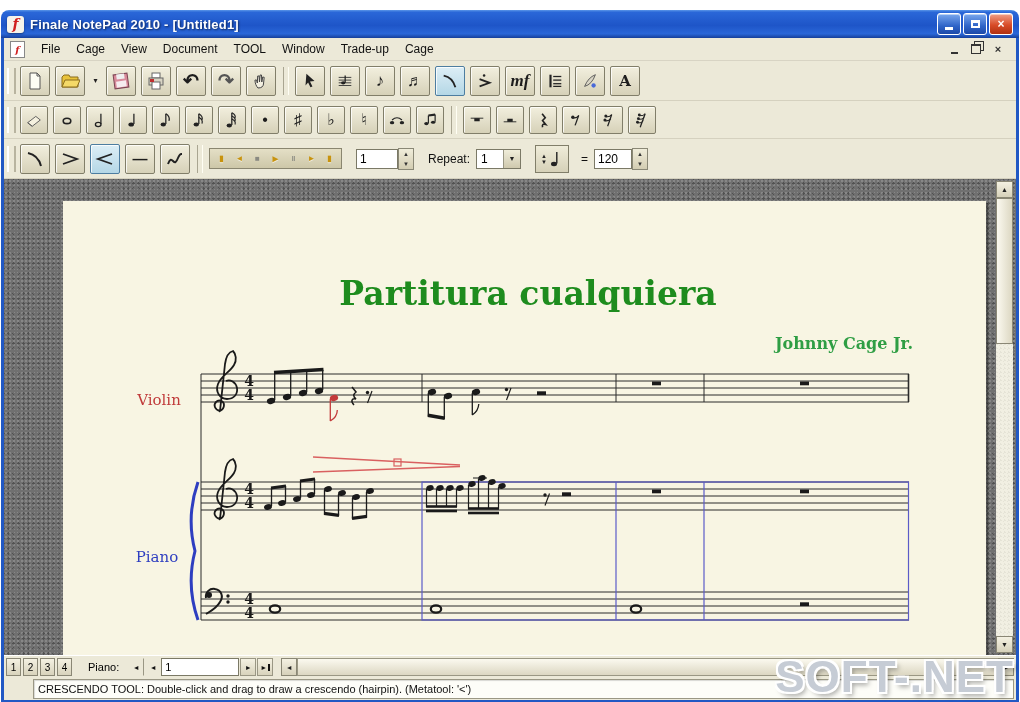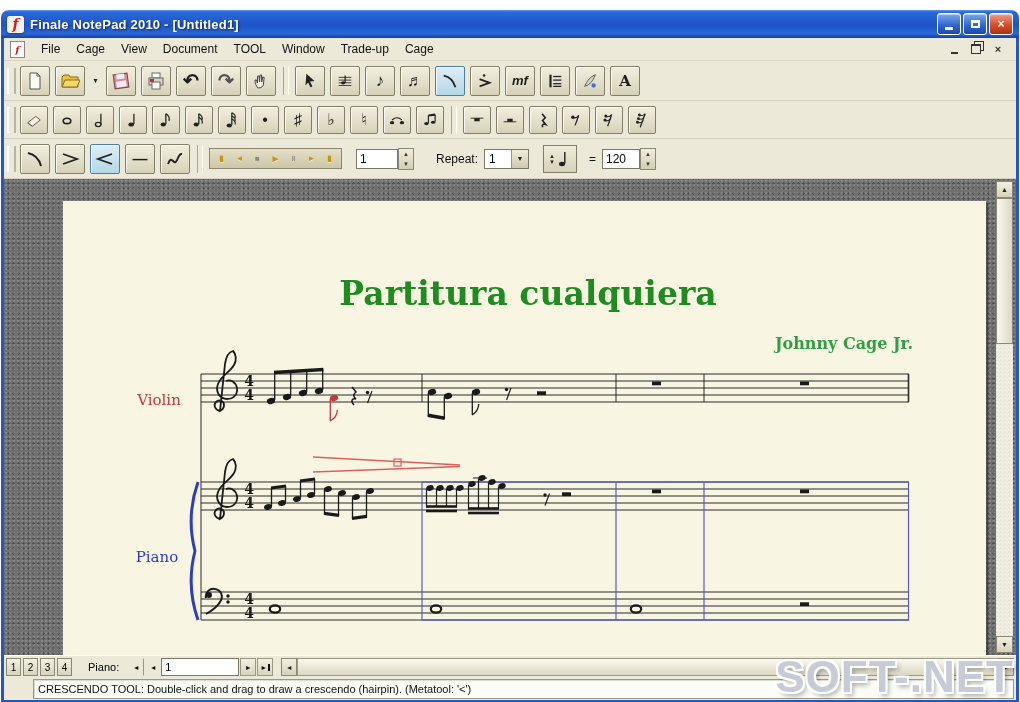--- a/index.html
+++ b/index.html
@@ -38,21 +38,21 @@
   .toolrow.r3{height:40px;box-sizing:border-box;}
   .grip{width:5px;height:26px;margin:0 4px 0 3px;border-left:2px solid #fff;border-right:2px solid #b8b4a0;}
   .btn{width:30px;height:30px;margin-right:5px;display:flex;align-items:center;justify-content:center;
     background:linear-gradient(180deg,#f2efde,#d6d1b8);border:1px solid #817e69;border-radius:2px;
     box-shadow:inset 1px 1px 0 rgba(255,255,255,.8);color:#1d1d1d;font-size:15px;box-sizing:border-box;}
   .btn.small{width:28px;height:28px;}
   .btn.sel{background:linear-gradient(180deg,#ddeef6,#b4d7e6);border-color:#4d7da0;}
   .btn svg{display:block;}
   .caret-btn{width:11px;height:30px;display:flex;align-items:center;justify-content:center;font-size:8px;color:#222;margin-right:5px;}
   .sep{width:4px;height:28px;margin:0 6px 0 2px;border-left:1px solid #a9a591;border-right:1px solid #fffef4;}
-  .serifit{font-family:Liberation Sans, sans-serif;font-style:italic;font-weight:bold;font-size:13px;}
+  .serifit{font-family:Liberation Serif, serif;font-style:italic;font-weight:bold;font-size:17px;}
   .serifb{font-family:"DejaVu Serif",serif;font-weight:bold;font-size:15px;}
   
   .transport{display:flex;align-items:center;gap:1px;background:linear-gradient(180deg,#e4dfc6,#cdc7a8);
     border:1px solid #8a8670;padding:2px 3px;margin-right:14px;}
   .tbtn{width:17px;height:15px;display:flex;align-items:center;justify-content:center;font-size:8px;font-weight:bold;}
   .tbtn.gold{color:#c8930e;text-shadow:0 1px 0 rgba(255,255,255,.6);}
   .tbtn.gray{color:#8a8a82;}
   .spin{display:inline-flex;flex-direction:column;width:14px;height:20px;border:1px solid #8a8876;background:linear-gradient(180deg,#f0edda,#d3cdb2);}
   .spin span{flex:1;display:flex;align-items:center;justify-content:center;font-size:6px;color:#333;}
   .numfield{height:18px;border:1px solid #7b7966;background:#fff;font-size:12px;padding:0 3px;font-family:"Liberation Sans",sans-serif;}
@@ -417,21 +417,21 @@
           </div>
         <div class="tbtn gold">
             <span>▮</span>
           </div>
       </div>
       <input class="numfield" style="width: 34px;" value="1">
       <div class="spin">
           <span>▲</span>
           <span>▼</span>
         </div>
-      <span class="lbl" style="margin-left:22px;">Repeat:</span>
+      <span class="lbl" style="margin-left:14px;">Repeat:</span>
       <div class="dropdown">
         <span class="val">1</span>
         <span class="dbtn">▼</span>
       </div>
       <div class="tempobtn" style="margin-left:14px;">
         <span class="updown">▲<br>▼</span>
         <svg width="14" height="18" viewBox="0 0 14 18">
             <ellipse cx="5" cy="14" rx="3" ry="2.2" fill="#222"></ellipse>
             <line x1="7.8" y1="13.5" x2="7.8" y2="2" stroke="#222" stroke-width="1.4"></line>
           </svg>

